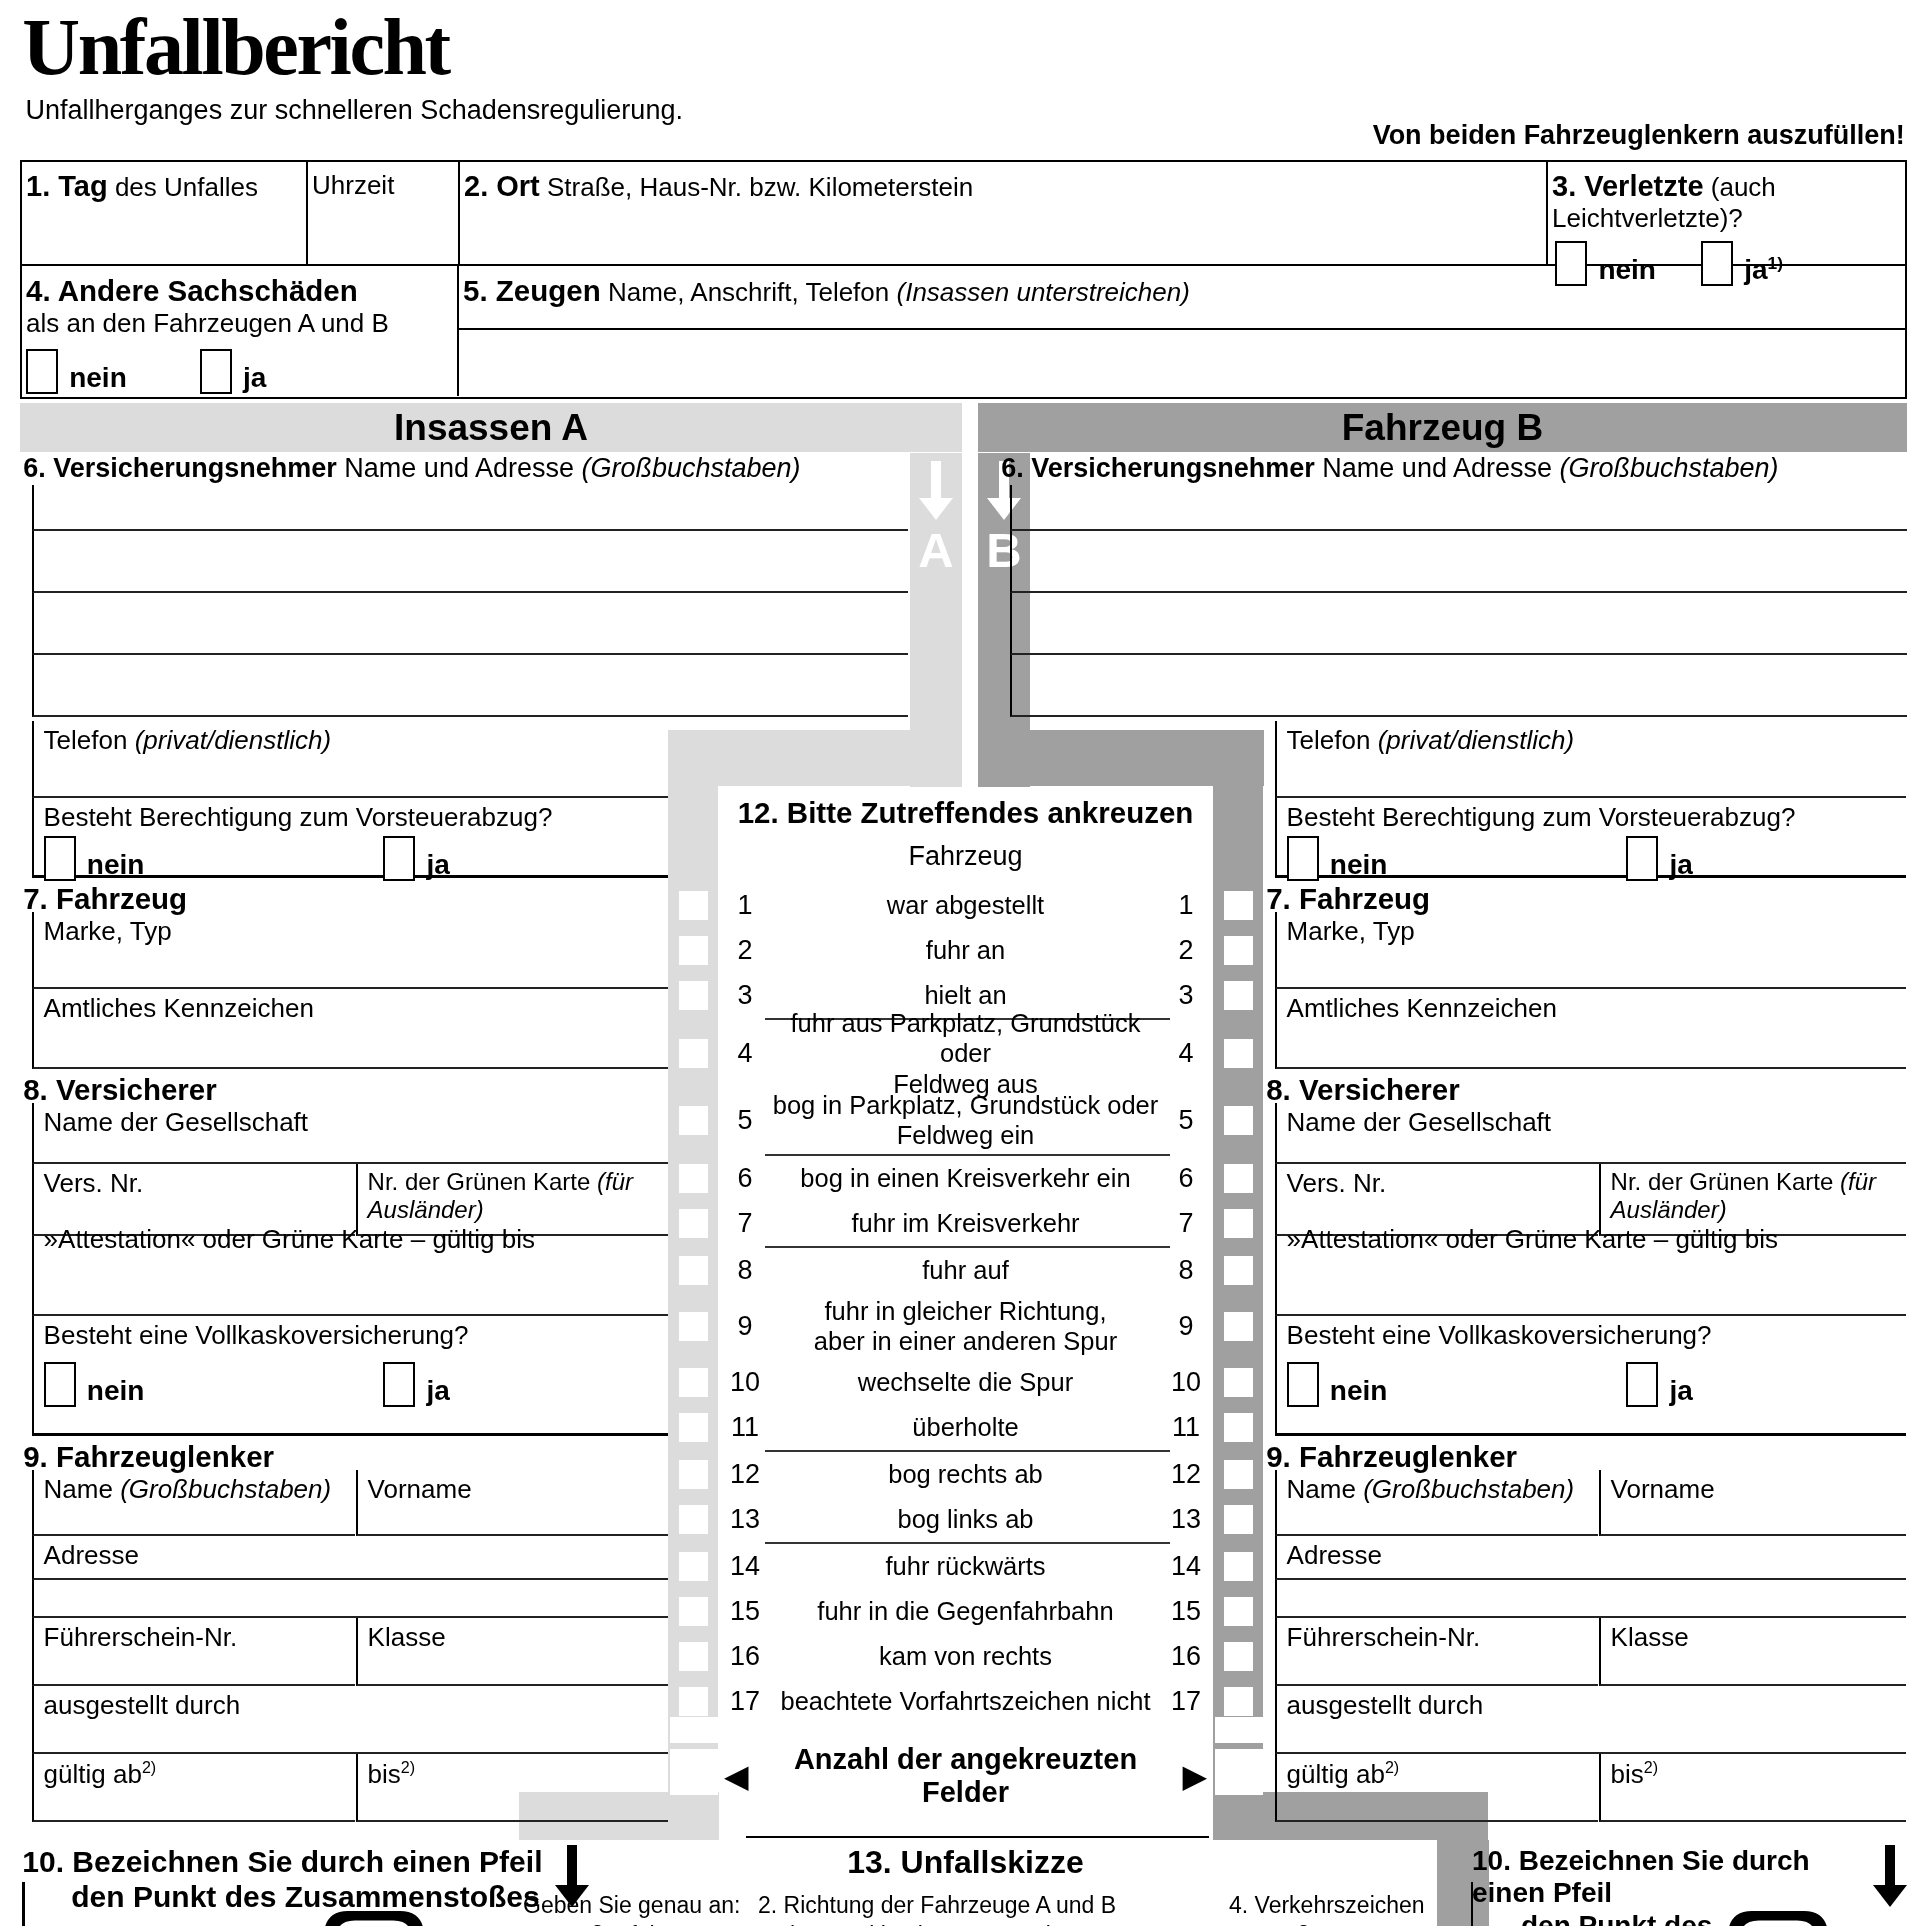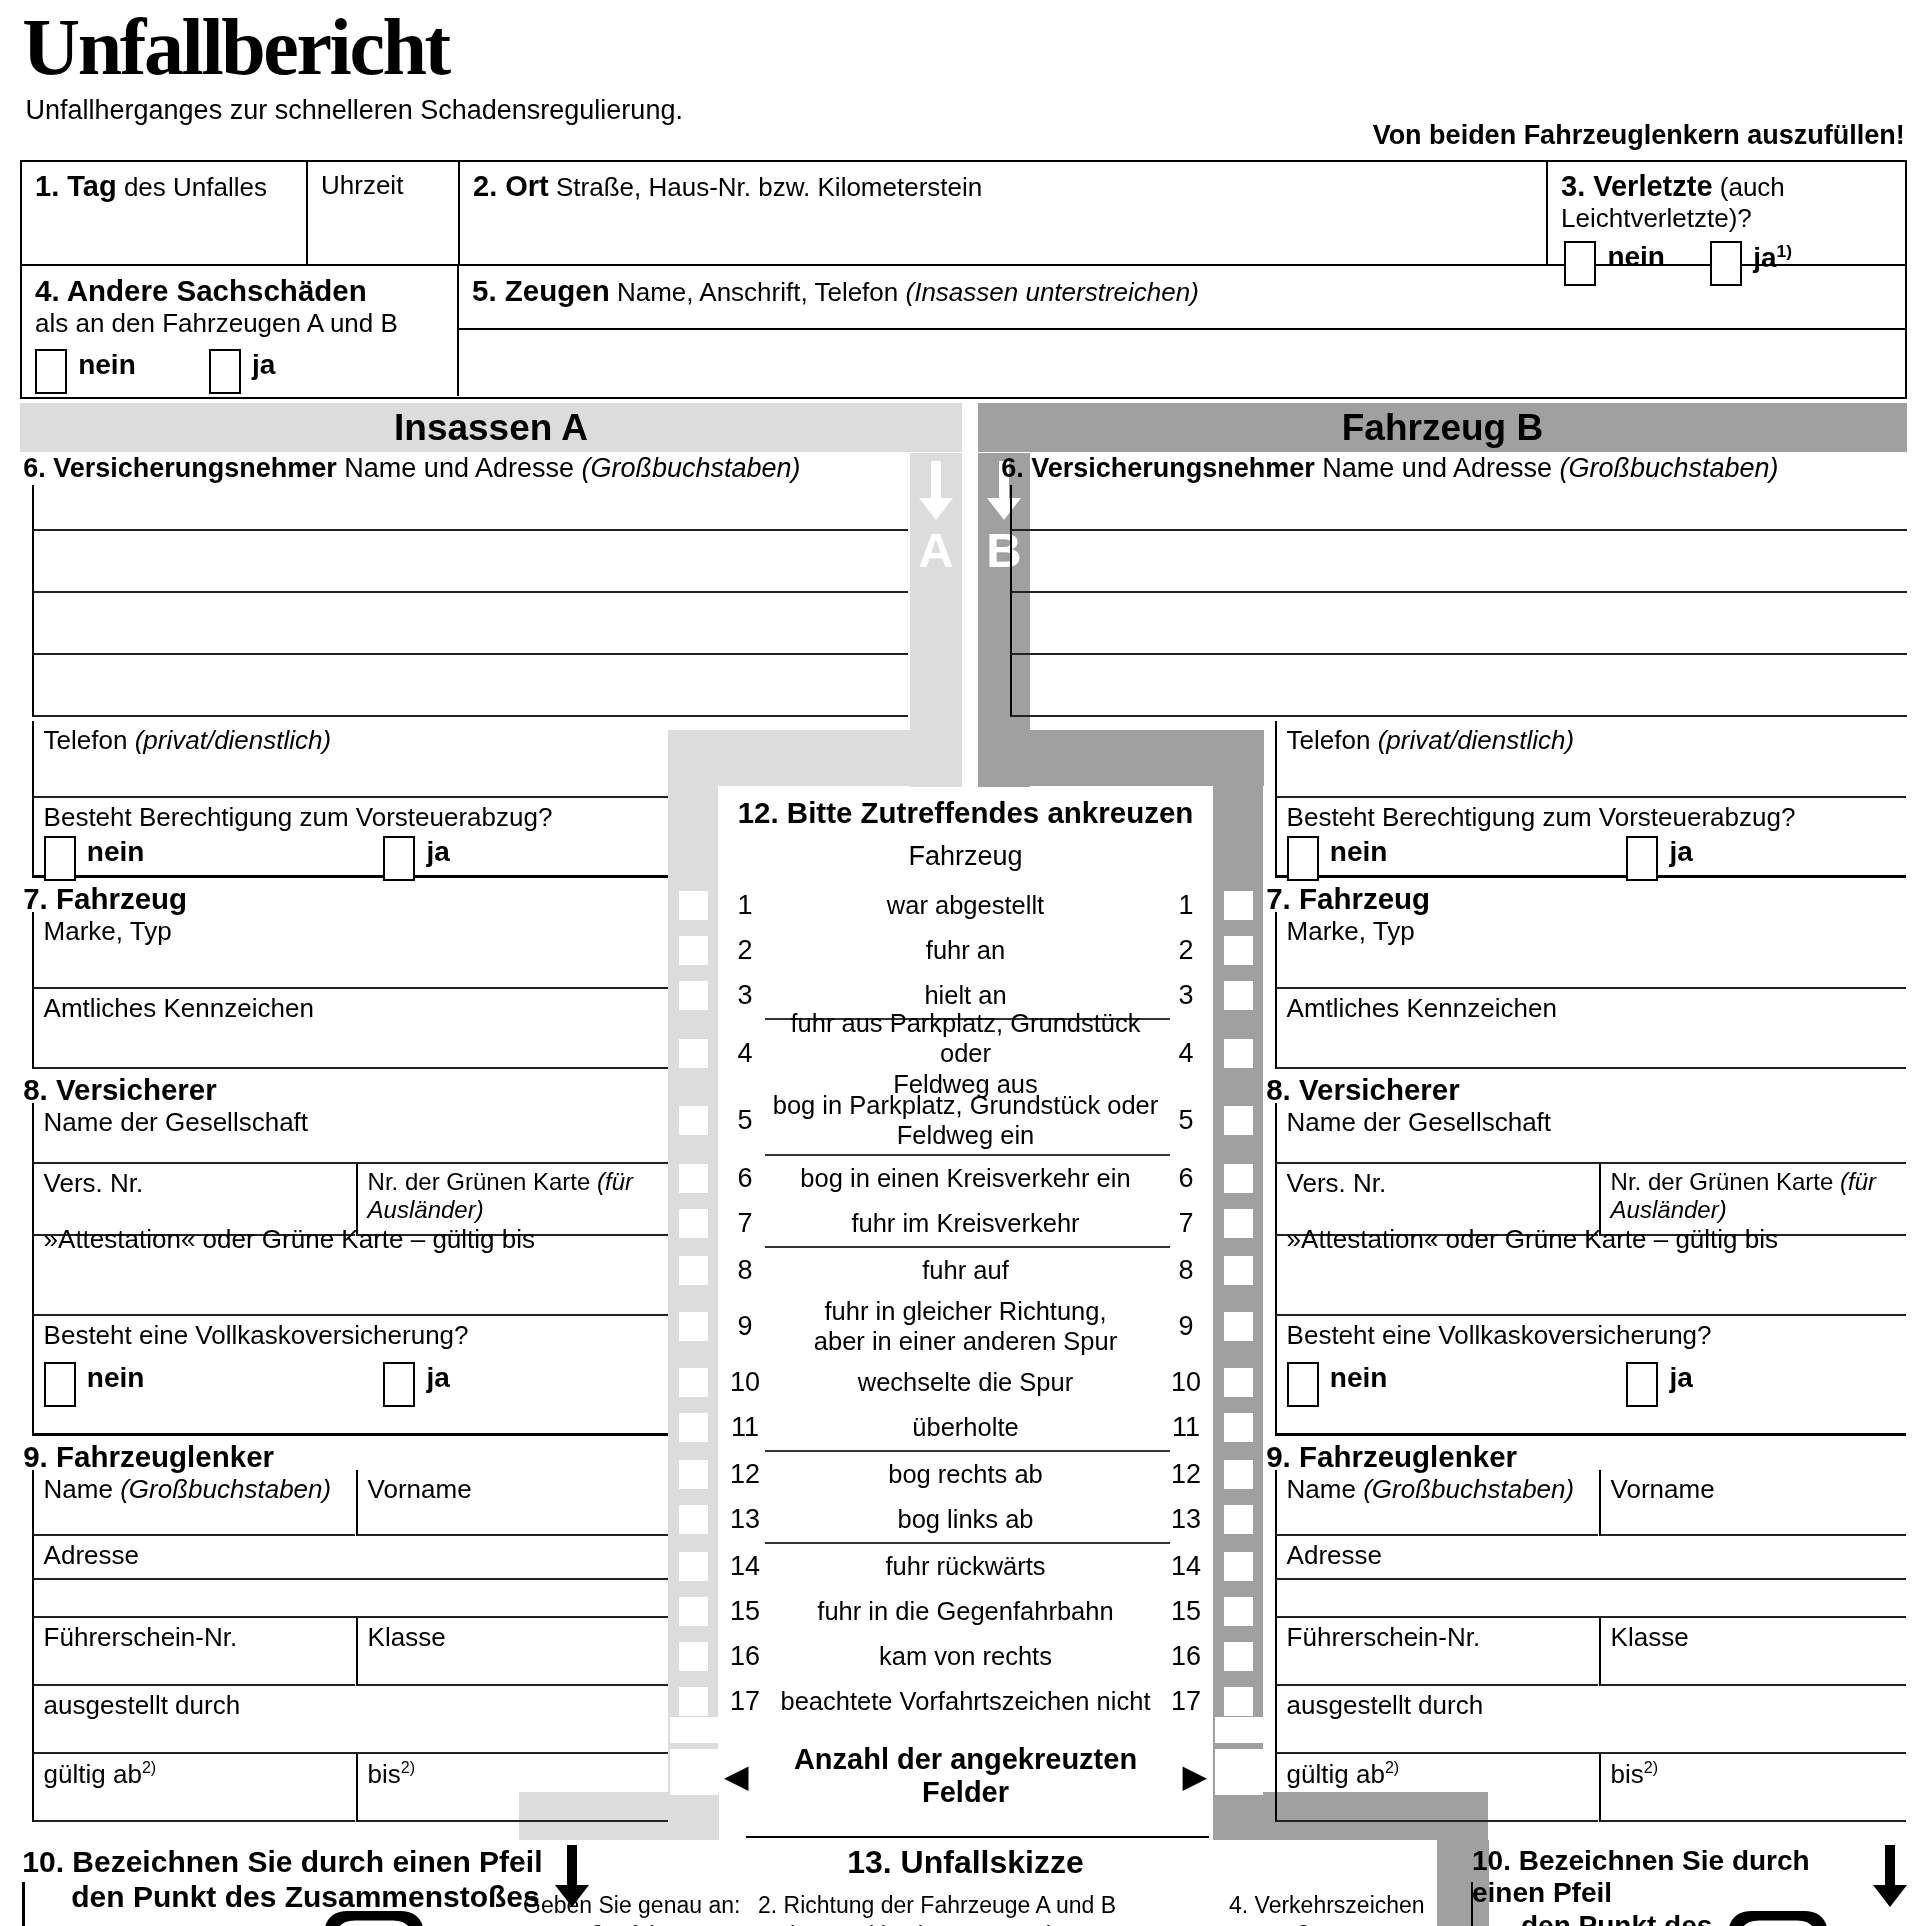--- a/index.html
+++ b/index.html
@@ -11,26 +11,26 @@
   
   #form-title{left:22.3px;top:1.6px;font-family:Liberation Serif, serif;font-weight:bold;
               font-size:80px;letter-spacing:-2.4px}
   #form-subtitle{left:25.5px;top:94px;font-size:27px;line-height:1.22}
   #fill-note{right:22.3px;top:120px;font-size:27px;font-weight:bold}
   
   #top-table{left:20px;top:160px;width:1887px;height:239px;border:2.8px solid #000;box-sizing:border-box}
   .trow{display:flex;box-sizing:border-box}
   .tr1{height:104px;border-bottom:2px solid #000}
   .tr2{height:130px}
-  .tcell{box-sizing:border-box;padding:8px 13px;position:relative;font-size:26px}
+  .tcell{box-sizing:border-box;padding:8px 4px;position:relative;font-size:26px}
   .brd-r{border-right:2px solid #000}
   .flbl{font-size:26px}
   .flbl .b{font-size:29px}
   .cbx{width:32px;height:45px;border:2.4px solid #000;background:#fff;box-sizing:border-box;flex:none}
-  .ckrow{display:flex;align-items:flex-start}
+  .ckrow{display:flex;align-items:flex-end}
   .ckrow .cl{font-size:28px;font-weight:bold;margin-left:11.2px}
   .sup{font-size:0.62em;vertical-align:super}
   
   .band{display:flex;align-items:center;justify-content:center;font-size:37px;font-weight:bold}
   #band-a{left:20px;top:403px;width:942px;height:49px}
   #band-b{left:978px;top:403px;width:929px;height:49px}
   .ls{background:#dcdcdc}
   .ds{background:#a0a0a0}
   .war{display:flex;flex-direction:column;align-items:center;padding-top:8px}
   .war .st{width:10.4px;height:37px}

